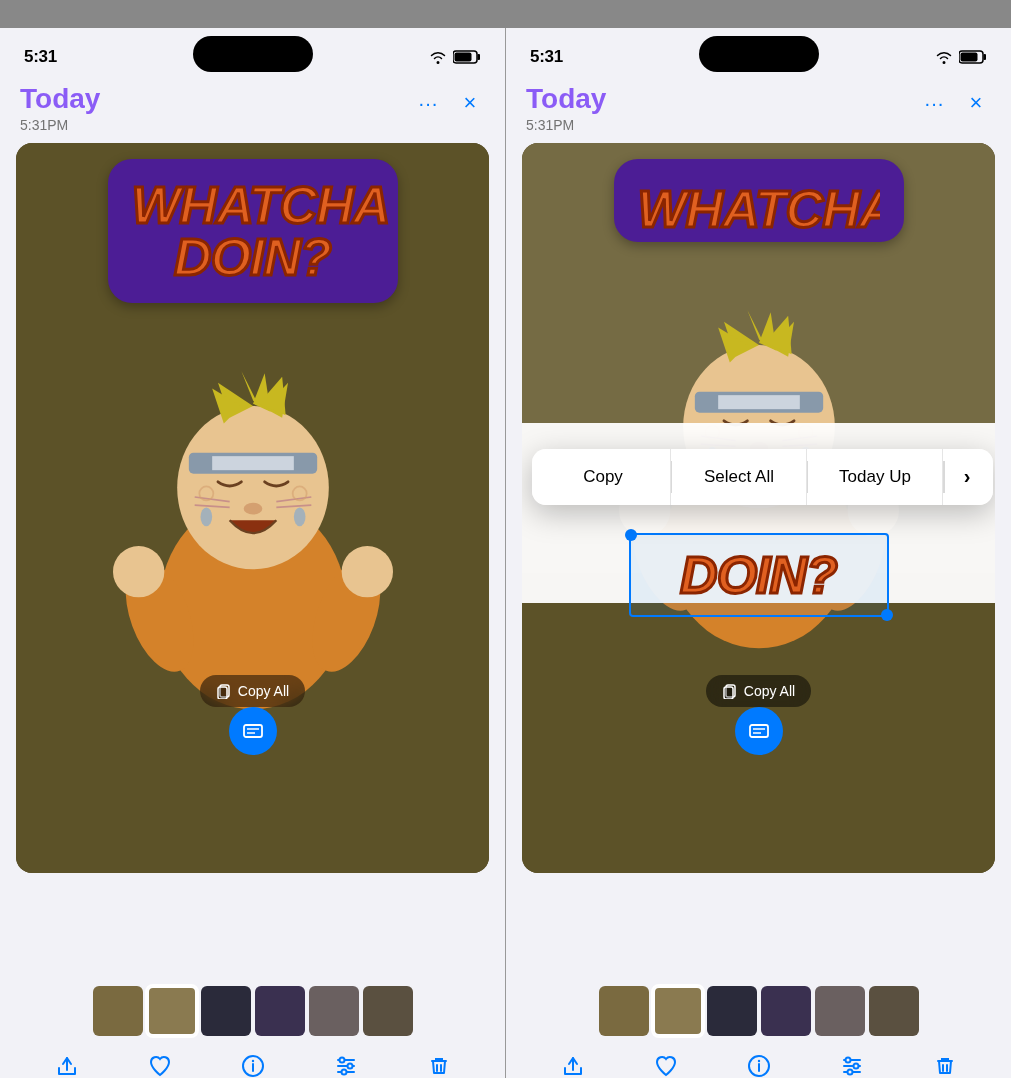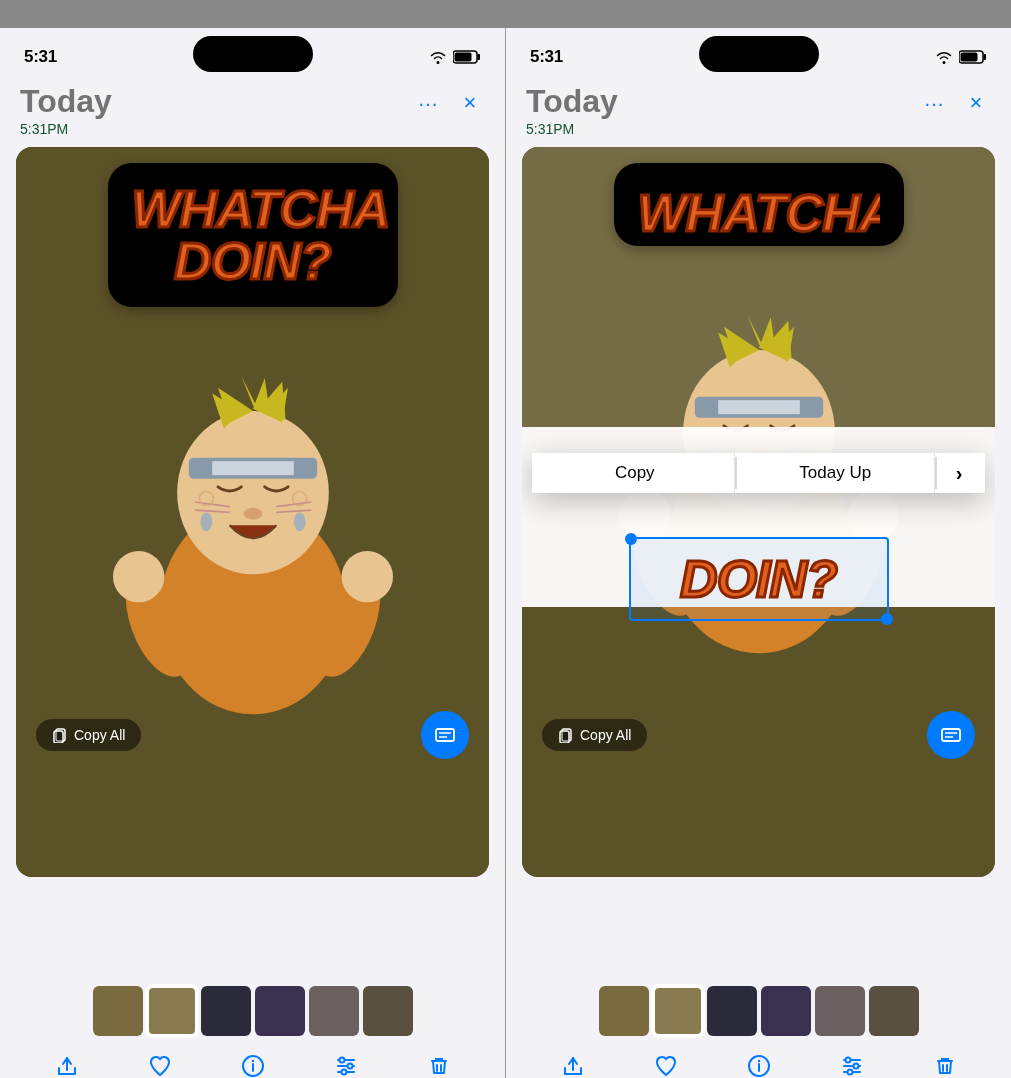--- a/index.html
+++ b/index.html
@@ -63,29 +63,29 @@
     .header {
       padding: 6px 20px 10px;
       display: flex;
       justify-content: space-between;
       align-items: flex-start;
     }
 
     .header-title-block {}
 
     .header-title {
-      font-size: 32px;
+      font-size: 28px;
       font-weight: 700;
-      color: #737373;
+      color: #8b5cf6;
       line-height: 1.1;
     }
 
     .header-subtitle {
       font-size: 14px;
-      color: #14532d;
+      color: #737373;
       margin-top: 2px;
     }
 
     .header-actions {
       display: flex;
       gap: 12px;
       align-items: center;
       padding-top: 4px;
     }
 
@@ -121,21 +121,21 @@
     }
 
     
     .sticker-area {
       margin-top: 16px;
       width: 290px;
       position: relative;
     }
 
     .sticker-box {
-      background: #000000;
+      background: #4c1d95;
       border-radius: 24px;
       padding: 20px 24px;
       position: relative;
       box-shadow: 0 4px 12px rgba(0,0,0,0.3);
     }
 
     .sticker-text-line1 {
       font-size: 52px;
       font-weight: 900;
       color: #e06020;
@@ -172,21 +172,22 @@
 
     
     .photo-bottom-overlay {
       position: absolute;
       bottom: 118px;
       left: 0;
       right: 0;
       display: flex;
       justify-content: space-between;
       align-items: center;
-      padding: 0 20px;
+      padding: 0 4px;
+      flex-direction: column;
     }
 
     .copy-all-btn {
       background: rgba(0,0,0,0.5);
       color: #fff;
       border-radius: 20px;
       padding: 8px 16px;
       font-size: 14px;
       display: flex;
       align-items: center;
@@ -249,30 +250,30 @@
 
     .thumb-item.selected {
       outline: 2px solid #fff;
     }
 
     
     .context-menu {
       position: absolute;
       top: 310px;
       left: 10px;
-      right: 10px;
+      right: 2px;
       background: rgba(255,255,255,0.95);
-      border-radius: 2px;
+      border-radius: 14px;
       box-shadow: 0 8px 30px rgba(0,0,0,0.25);
       backdrop-filter: blur(20px);
       z-index: 100;
       display: flex;
       align-items: center;
       padding: 0 4px;
-      height: 40px;
+      height: 56px;
     }
 
     .context-menu-item {
       flex: 1;
       height: 100%;
       display: flex;
       align-items: center;
       justify-content: center;
       font-size: 17px;
       color: #000;
@@ -525,20 +526,23 @@
         </div>
       </div>
 
       <div style="position:absolute;top:280px;left:0;right:0;height:180px;background:rgba(255,255,255,0.95);z-index:10;"></div>
 
       <div class="context-menu" style="top:306px;">
         <div class="context-menu-item">
           <span>Copy</span>
         </div>
         <div class="context-menu-divider"></div>
+        <div class="context-menu-item">
+          <span>Select All</span>
+        </div>
         <div class="context-menu-divider"></div>
         <div class="context-menu-item">
           <span>Today Up</span>
         </div>
         <div class="context-menu-divider"></div>
         <div class="context-menu-divider"></div>
         <div class="context-menu-item" style="flex:0 0 44px;font-size:20px;font-weight:600;">
           <span>›</span>
         </div>
       </div>

